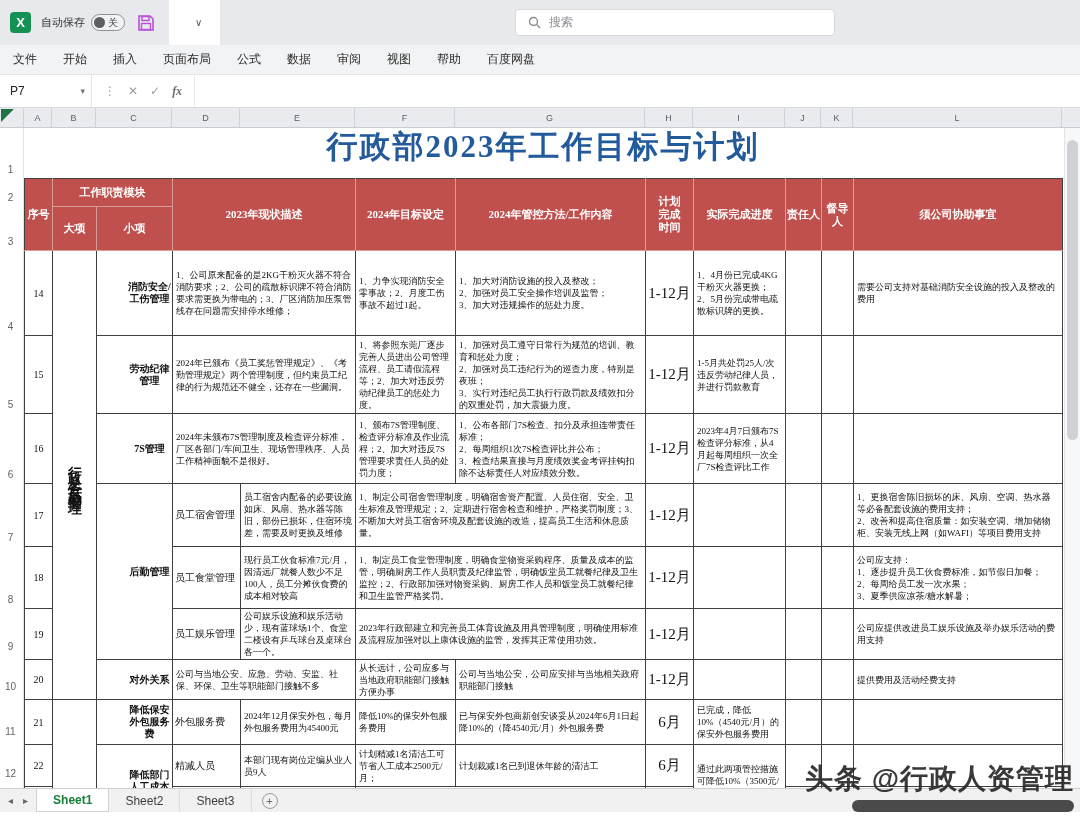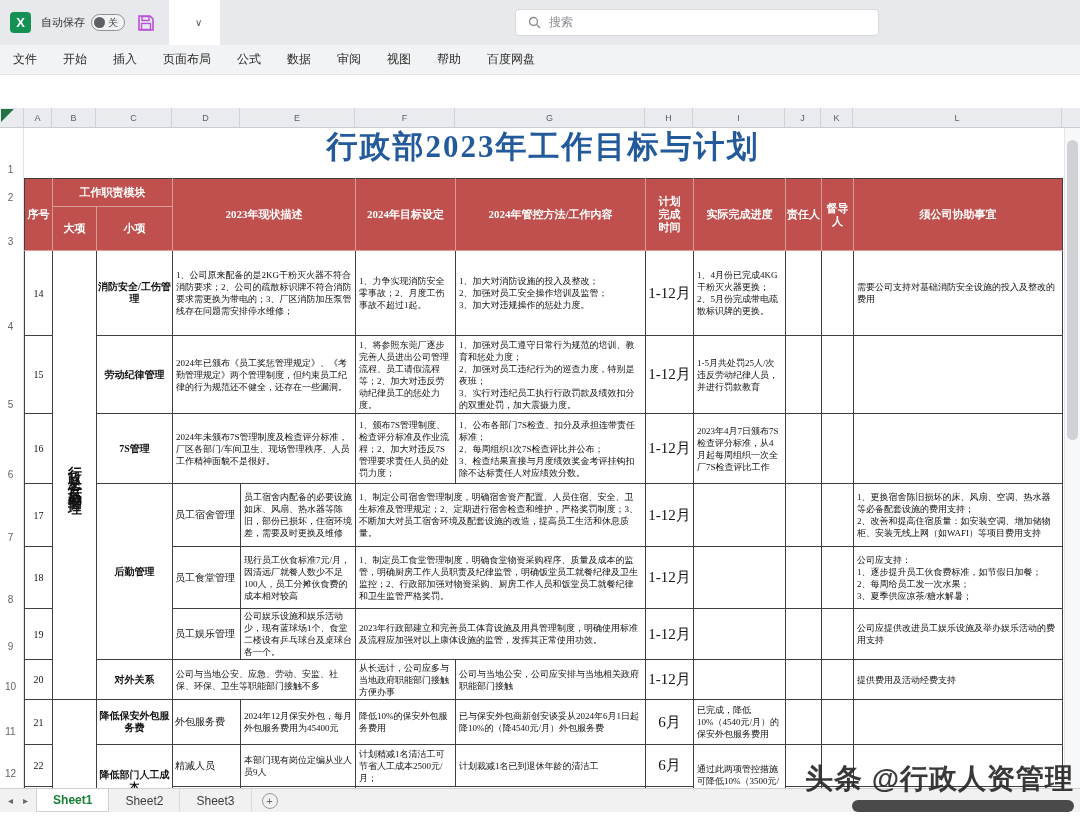--- a/index.html
+++ b/index.html
@@ -14,21 +14,21 @@
     color:#fff; font-weight:bold; font-size:13px; display:flex; align-items:center; justify-content:center; }
   .autosave-label { font-size:11px; color:#333; margin-left:10px; }
   .toggle { width:34px; height:17px; border:1px solid #8e9094; border-radius:9px; background:#f2f3f5;
     margin-left:6px; display:flex; align-items:center; }
   .toggle .knob { width:11px; height:11px; border-radius:50%; background:#5c5f63; margin-left:2px; }
   .toggle .state { font-size:10px; color:#444; margin-left:3px; }
   .save-ic { margin-left:12px; display:flex; }
   .doc-chip { height:45px; background:#fff; margin-left:14px; padding:0 18px; display:flex;
     align-items:center; font-size:12px; color:#2b2b2b; }
   .doc-chip .chev { margin-left:8px; color:#555; font-size:10px; }
-  .searchbox { position:absolute; left:515px; top:9px; width:364px; height:27px; background:#fff;
+  .searchbox { position:absolute; left:515px; top:9px; width:320px; height:27px; background:#fff;
     border:1px solid #d7d9dc; border-radius:4px; display:flex; align-items:center; color:#8a8d91; font-size:12px; }
   .searchbox svg { margin:0 8px 0 12px; }
 
   
   .menubar { position:absolute; left:0; top:45px; width:1080px; height:30px; background:#f2f3f5;
     display:flex; align-items:center; border-bottom:1px solid #e3e5e8; }
   .menubar .mi { font-size:12px; color:#2b2b2b; padding:0 13px; cursor:default; }
 
   
   .formulabar { position:absolute; left:0; top:75px; width:1080px; height:33px; background:#f2f3f5;
@@ -62,21 +62,21 @@
     table-layout:fixed; font-family:"Liberation Serif","DejaVu Serif",serif; }
   .xtable td { border:1px solid #3f3f3f; vertical-align:middle; overflow:hidden; }
   .xtable td.hd { background:#c0504d; color:#fff; font-weight:bold; text-align:center;
     font-size:11px; border-color:#d99b96; line-height:13px; }
   .xtable td.hd.bt { border-top-color:#3f3f3f; }
   .xtable td.hd.bl { border-left-color:#3f3f3f; }
   .xtable td.hd.br { border-right-color:#3f3f3f; }
   .hd.small { font-size:10px; }
   .hd.pad { padding:0 12px; }
   .num { text-align:center; font-size:10px; color:#111; }
-  .blabel { text-align:center; font-weight:bold; font-size:10px; color:#111; line-height:12px; }
+  .blabel { text-align:center; font-weight:bold; font-size:10px; color:#111; line-height:12px;padding-left:30px; }
   .slabel { text-align:left; font-size:10px; color:#111; padding:1px 2px; }
   .desc { text-align:left; font-size:9px; color:#111; line-height:12px; padding:1px 3px;
     white-space:pre-line; }
   .time { text-align:center; font-size:15px; color:#111; }
   .vert { writing-mode:vertical-rl; text-orientation:upright; margin:0 auto; font-weight:bold;
     font-size:14px; letter-spacing:5px; color:#111; }
 
   
   .vscroll { position:absolute; left:1064px; top:128px; width:16px; height:660px; background:#f7f8f9;
     border-left:1px solid #e2e4e6; }
@@ -142,20 +142,33 @@
     <span class="mi">插入</span>
     <span class="mi">页面布局</span>
     <span class="mi">公式</span>
     <span class="mi">数据</span>
     <span class="mi">审阅</span>
     <span class="mi">视图</span>
     <span class="mi">帮助</span>
     <span class="mi">百度网盘</span>
   </div>
 
+  <div class="formulabar">
+    <div class="namebox">
+      <span>P7</span>
+      <span class="nchev">▾</span>
+    </div>
+    <div class="fbtns">
+      <span>⋮</span>
+      <span>✕</span>
+      <span>✓</span>
+      <span class="fx">fx</span>
+    </div>
+    <div class="finput"></div>
+  </div>
 
   <div class="colstrip">
     <div class="corner">
         <div class="tri"></div>
       </div>
     <div class="cl" style="width:28px">A</div>
     <div class="cl" style="width:44px">B</div>
     <div class="cl" style="width:76px">C</div>
     <div class="cl" style="width:68px">D</div>
     <div class="cl" style="width:115px">E</div>

